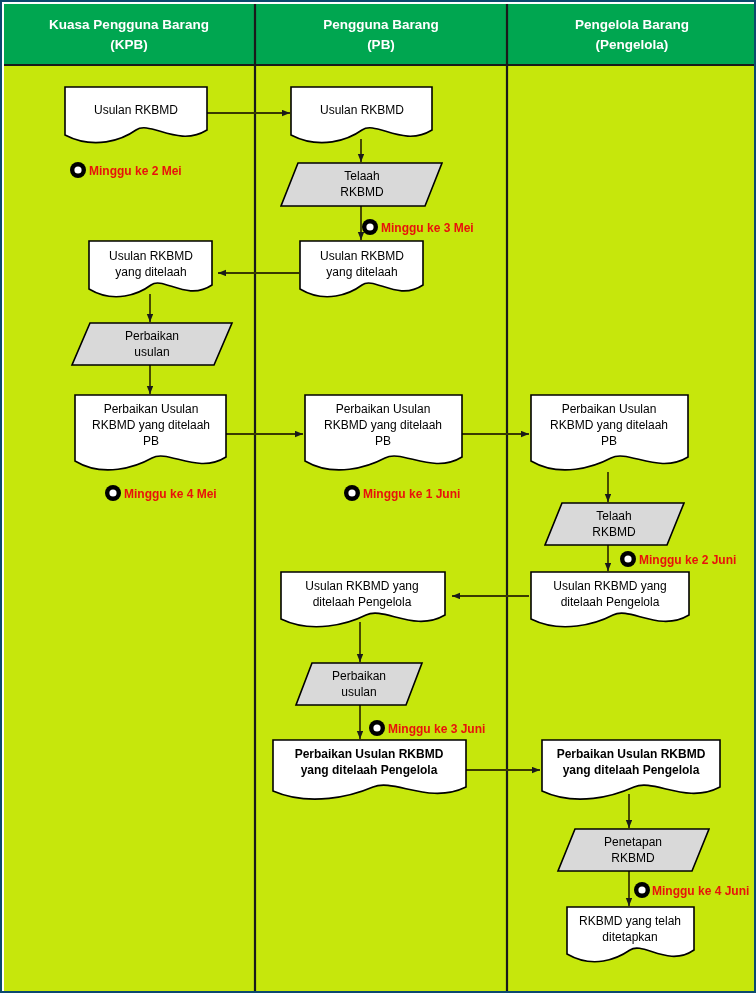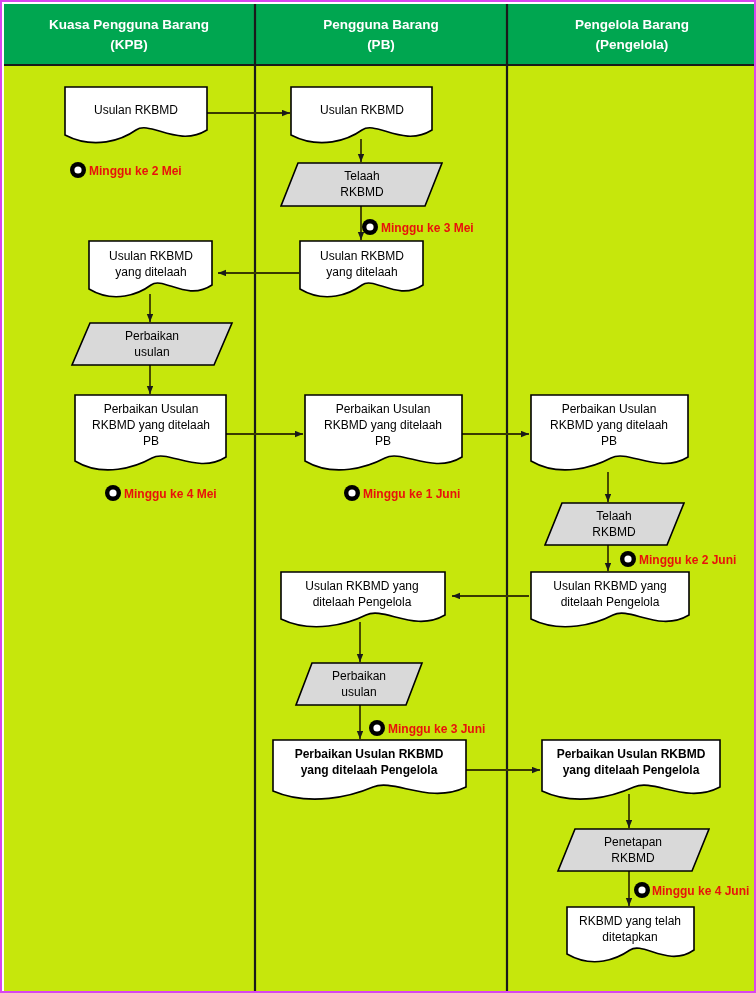--- a/index.html
+++ b/index.html
@@ -7,21 +7,21 @@
     padding: 0;
     background: #ffffff;
   }
   #page {
     position: relative;
     width: 756px;
     height: 993px;
     overflow: hidden;
     font-family: "Liberation Sans", sans-serif;
     box-sizing: border-box;
-    border: 2px solid #d946ef;
+    border: 2px solid #0c4a6e;
   }
   #svg-root {
     position: absolute;
     left: 0;
     top: 0;
     width: 756px;
     height: 993px;
   }
   .lane-header-text {
     font-size: 13.5px;

